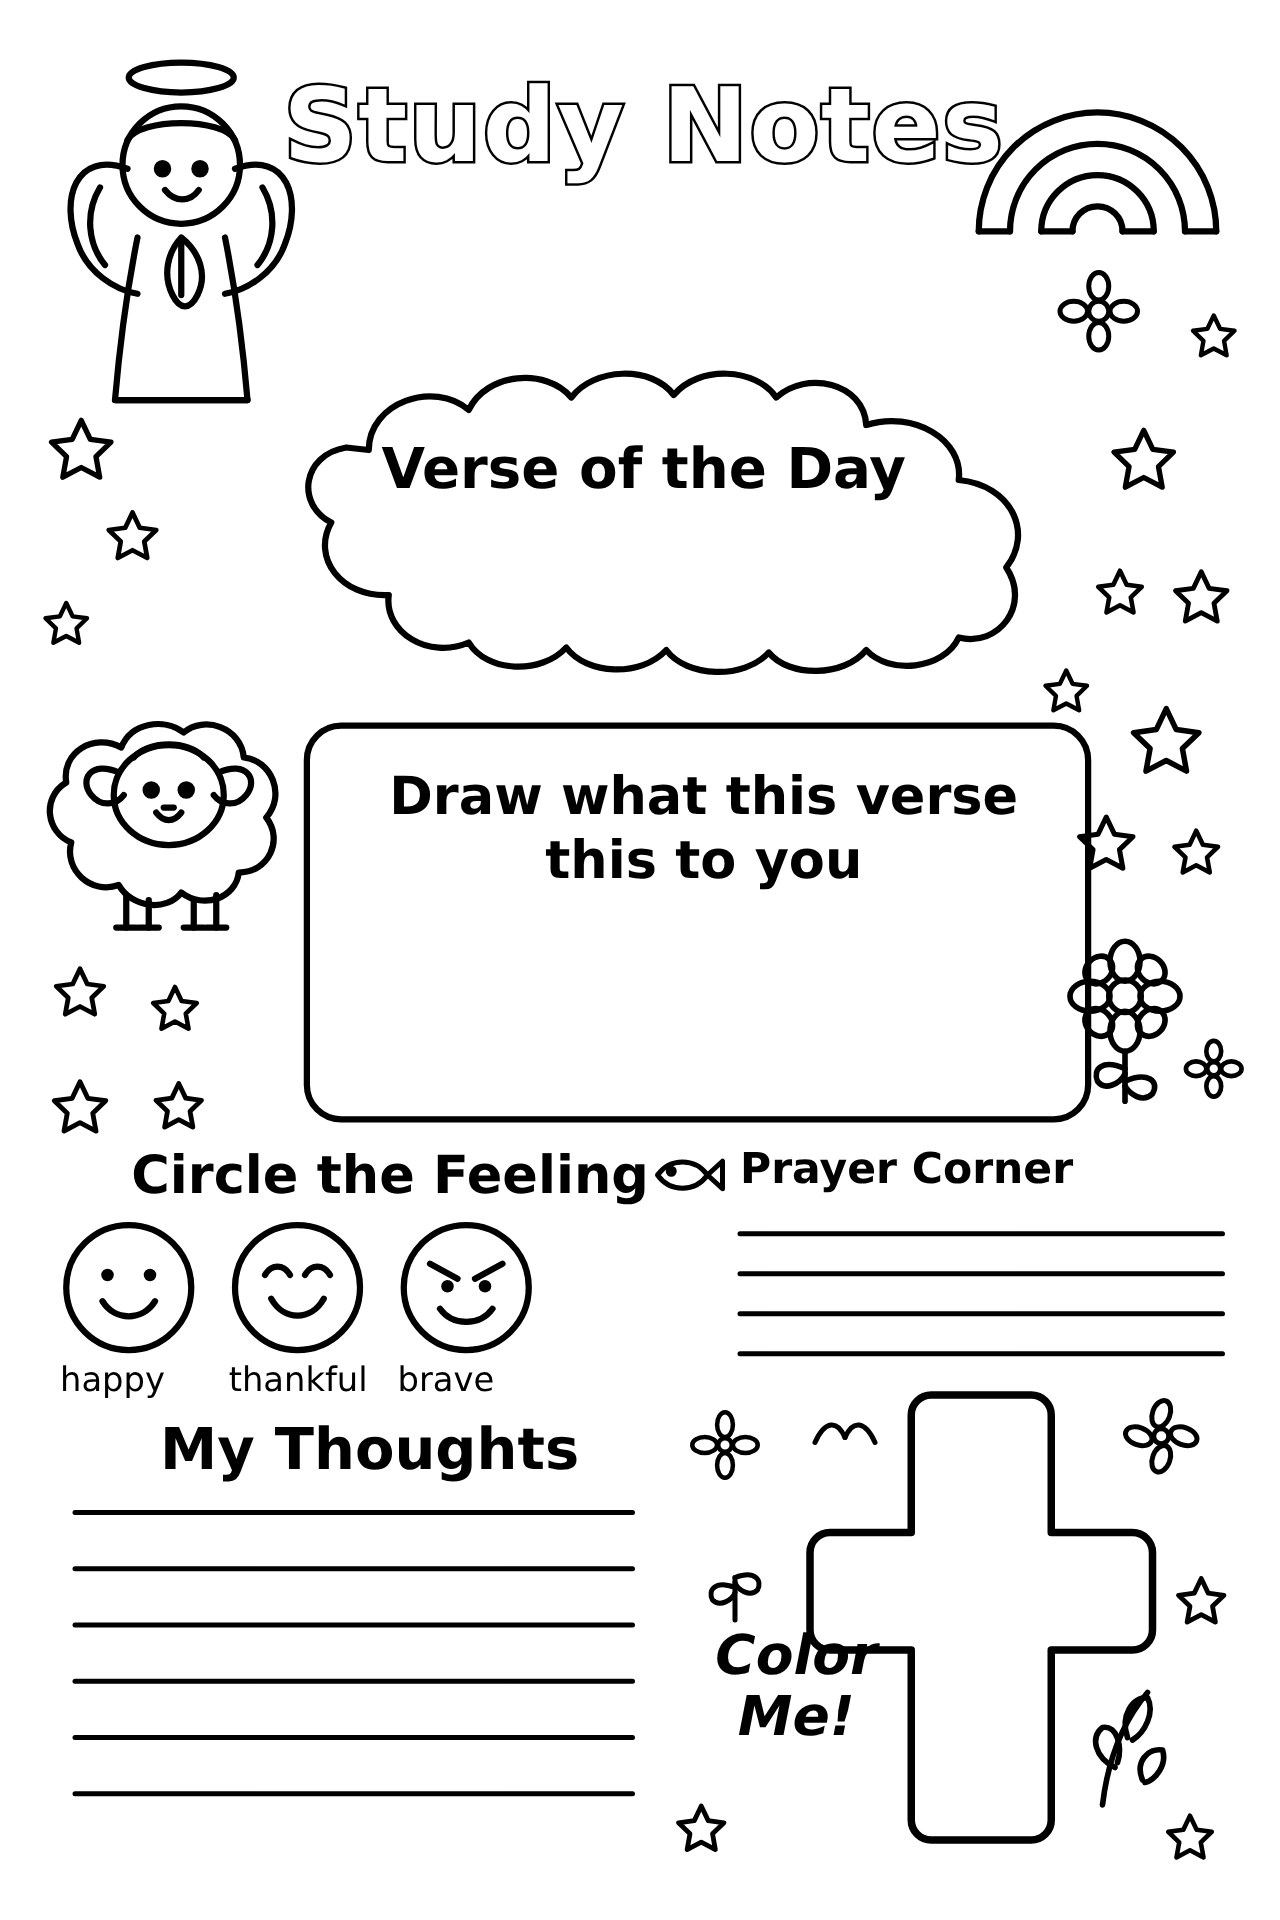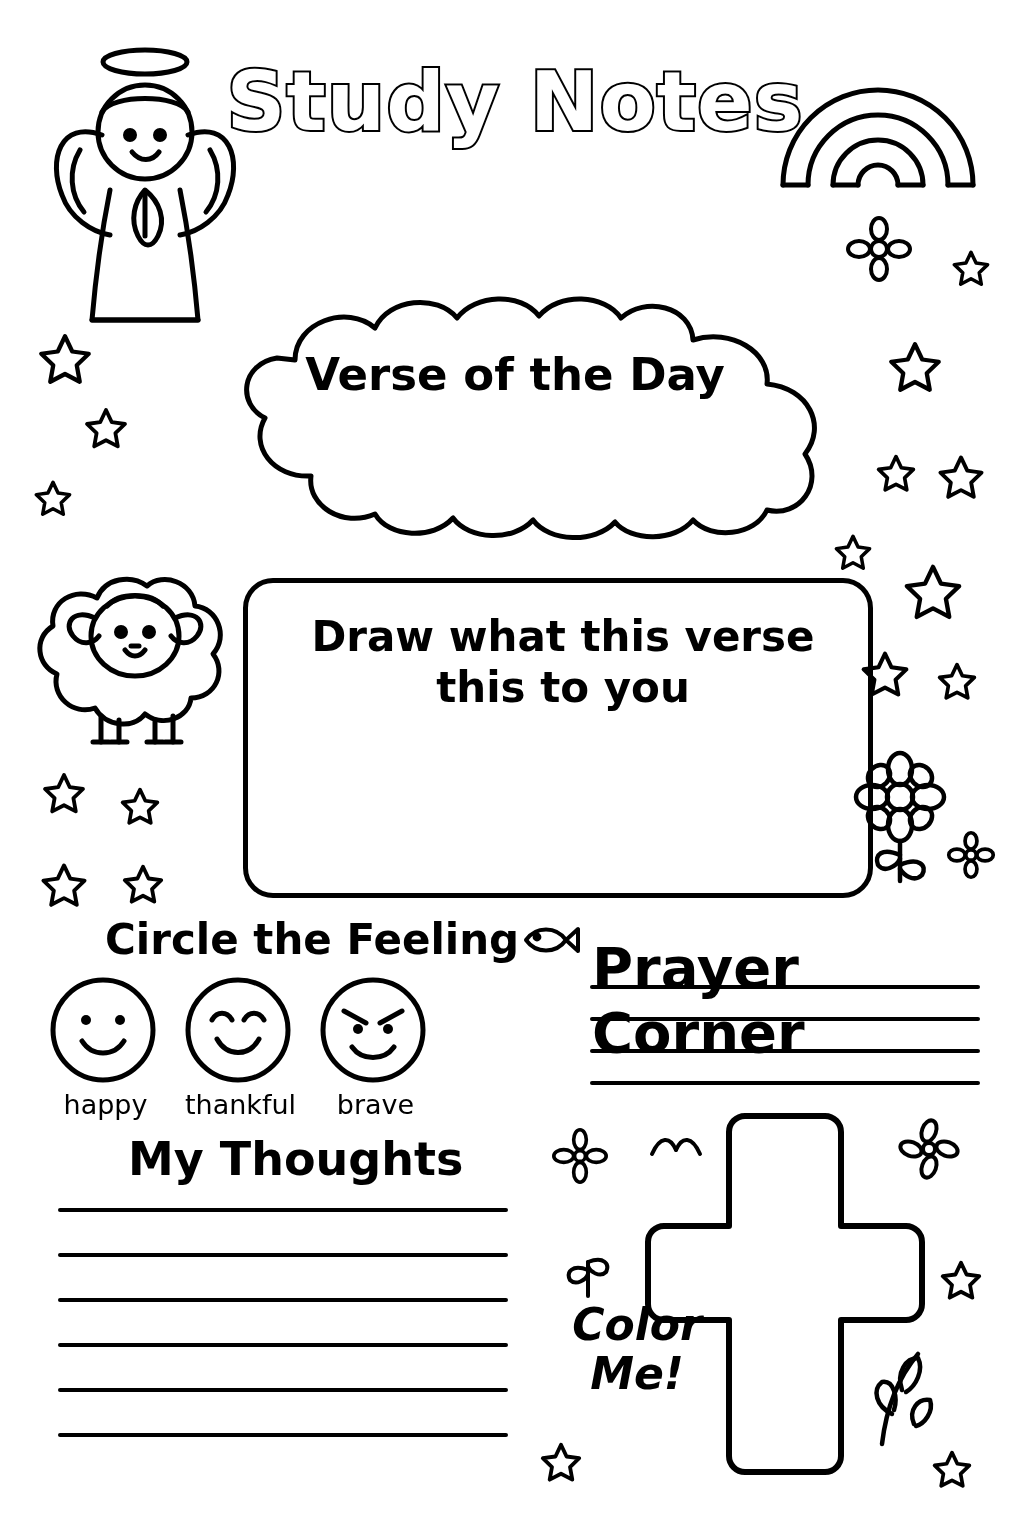--- a/index.html
+++ b/index.html
@@ -99,34 +99,33 @@
   .faces {
     position: absolute;
     left: 48px;
     top: 975px;
     width: 520px;
     display: flex;
     gap: 20px;
   }
   .face-item {
     width: 115px;
-    text-align: center;
   }
   .face-label {
     font-size: 27px;
     margin-top: 4px;
     font-weight: normal;
   }
 
   
   .prayer-heading {
     position: absolute;
     left: 592px;
-    top: 935px;
-    font-size: 56px;
+    top: 915px;
+    font-size: 34px;
     font-weight: bold;
   }
   .prayer-lines {
     position: absolute;
     left: 590px;
     top: 985px;
     width: 390px;
   }
   .rule {
     height: 4px;

